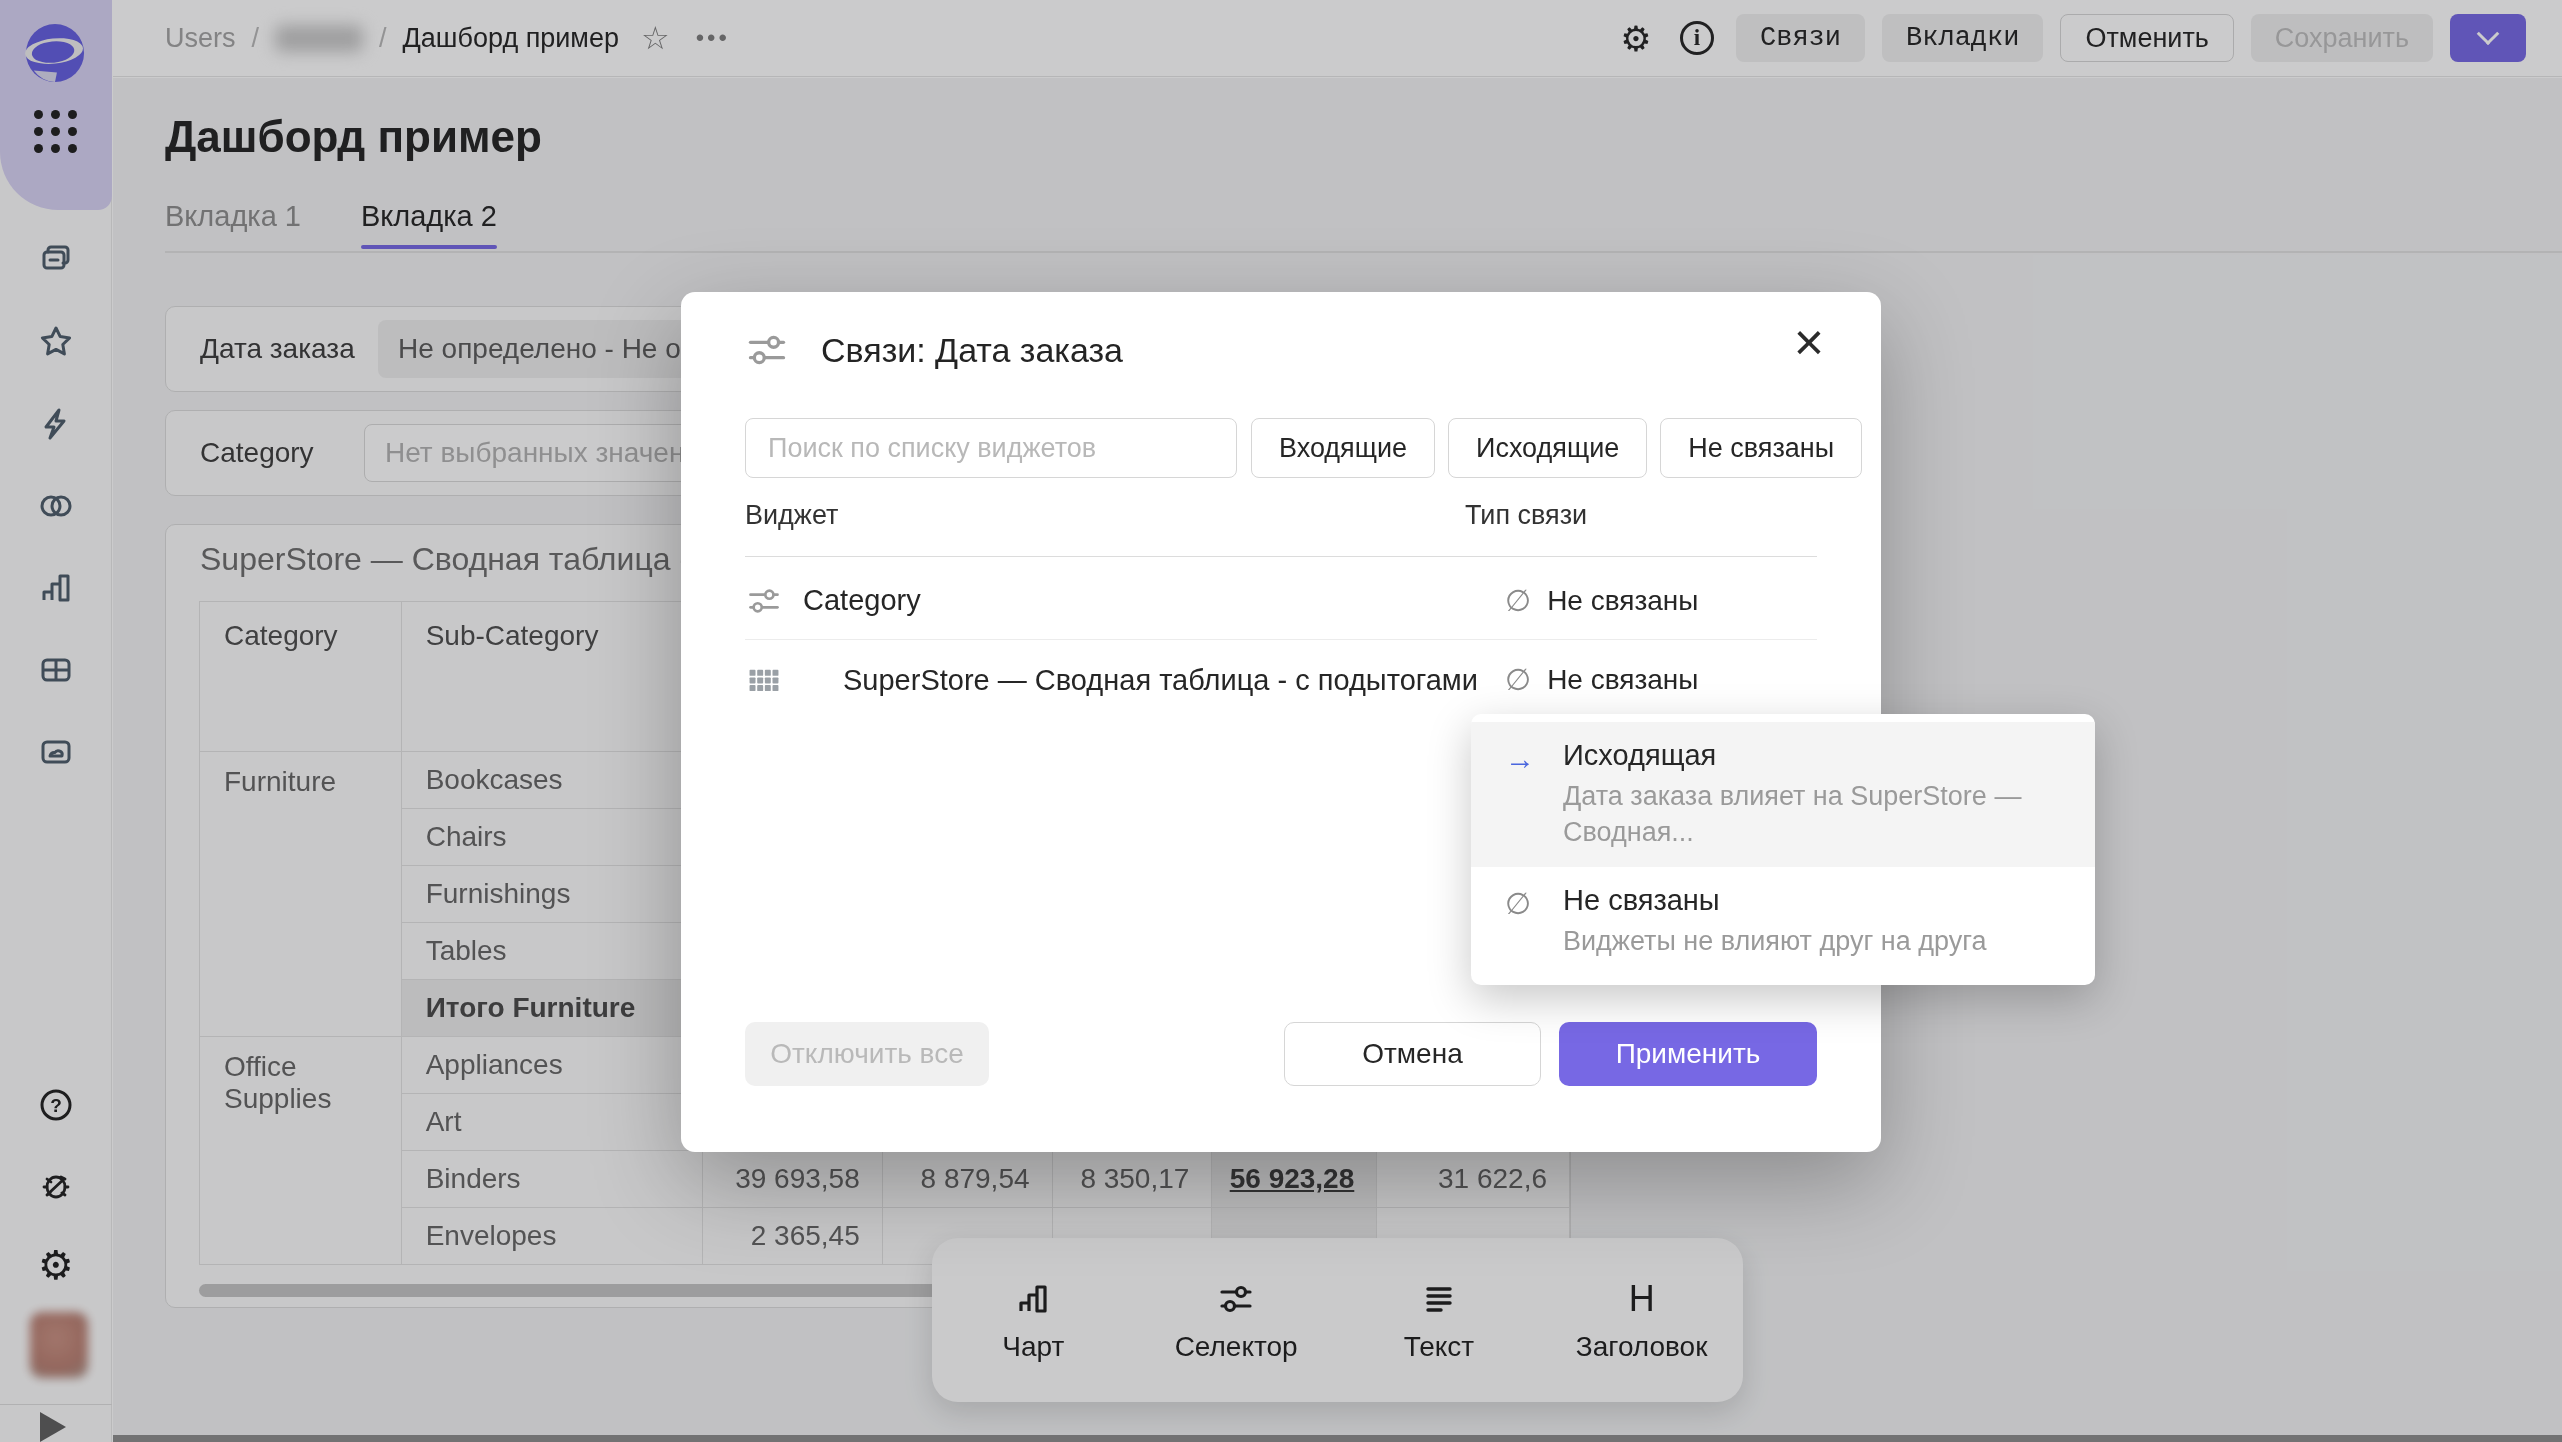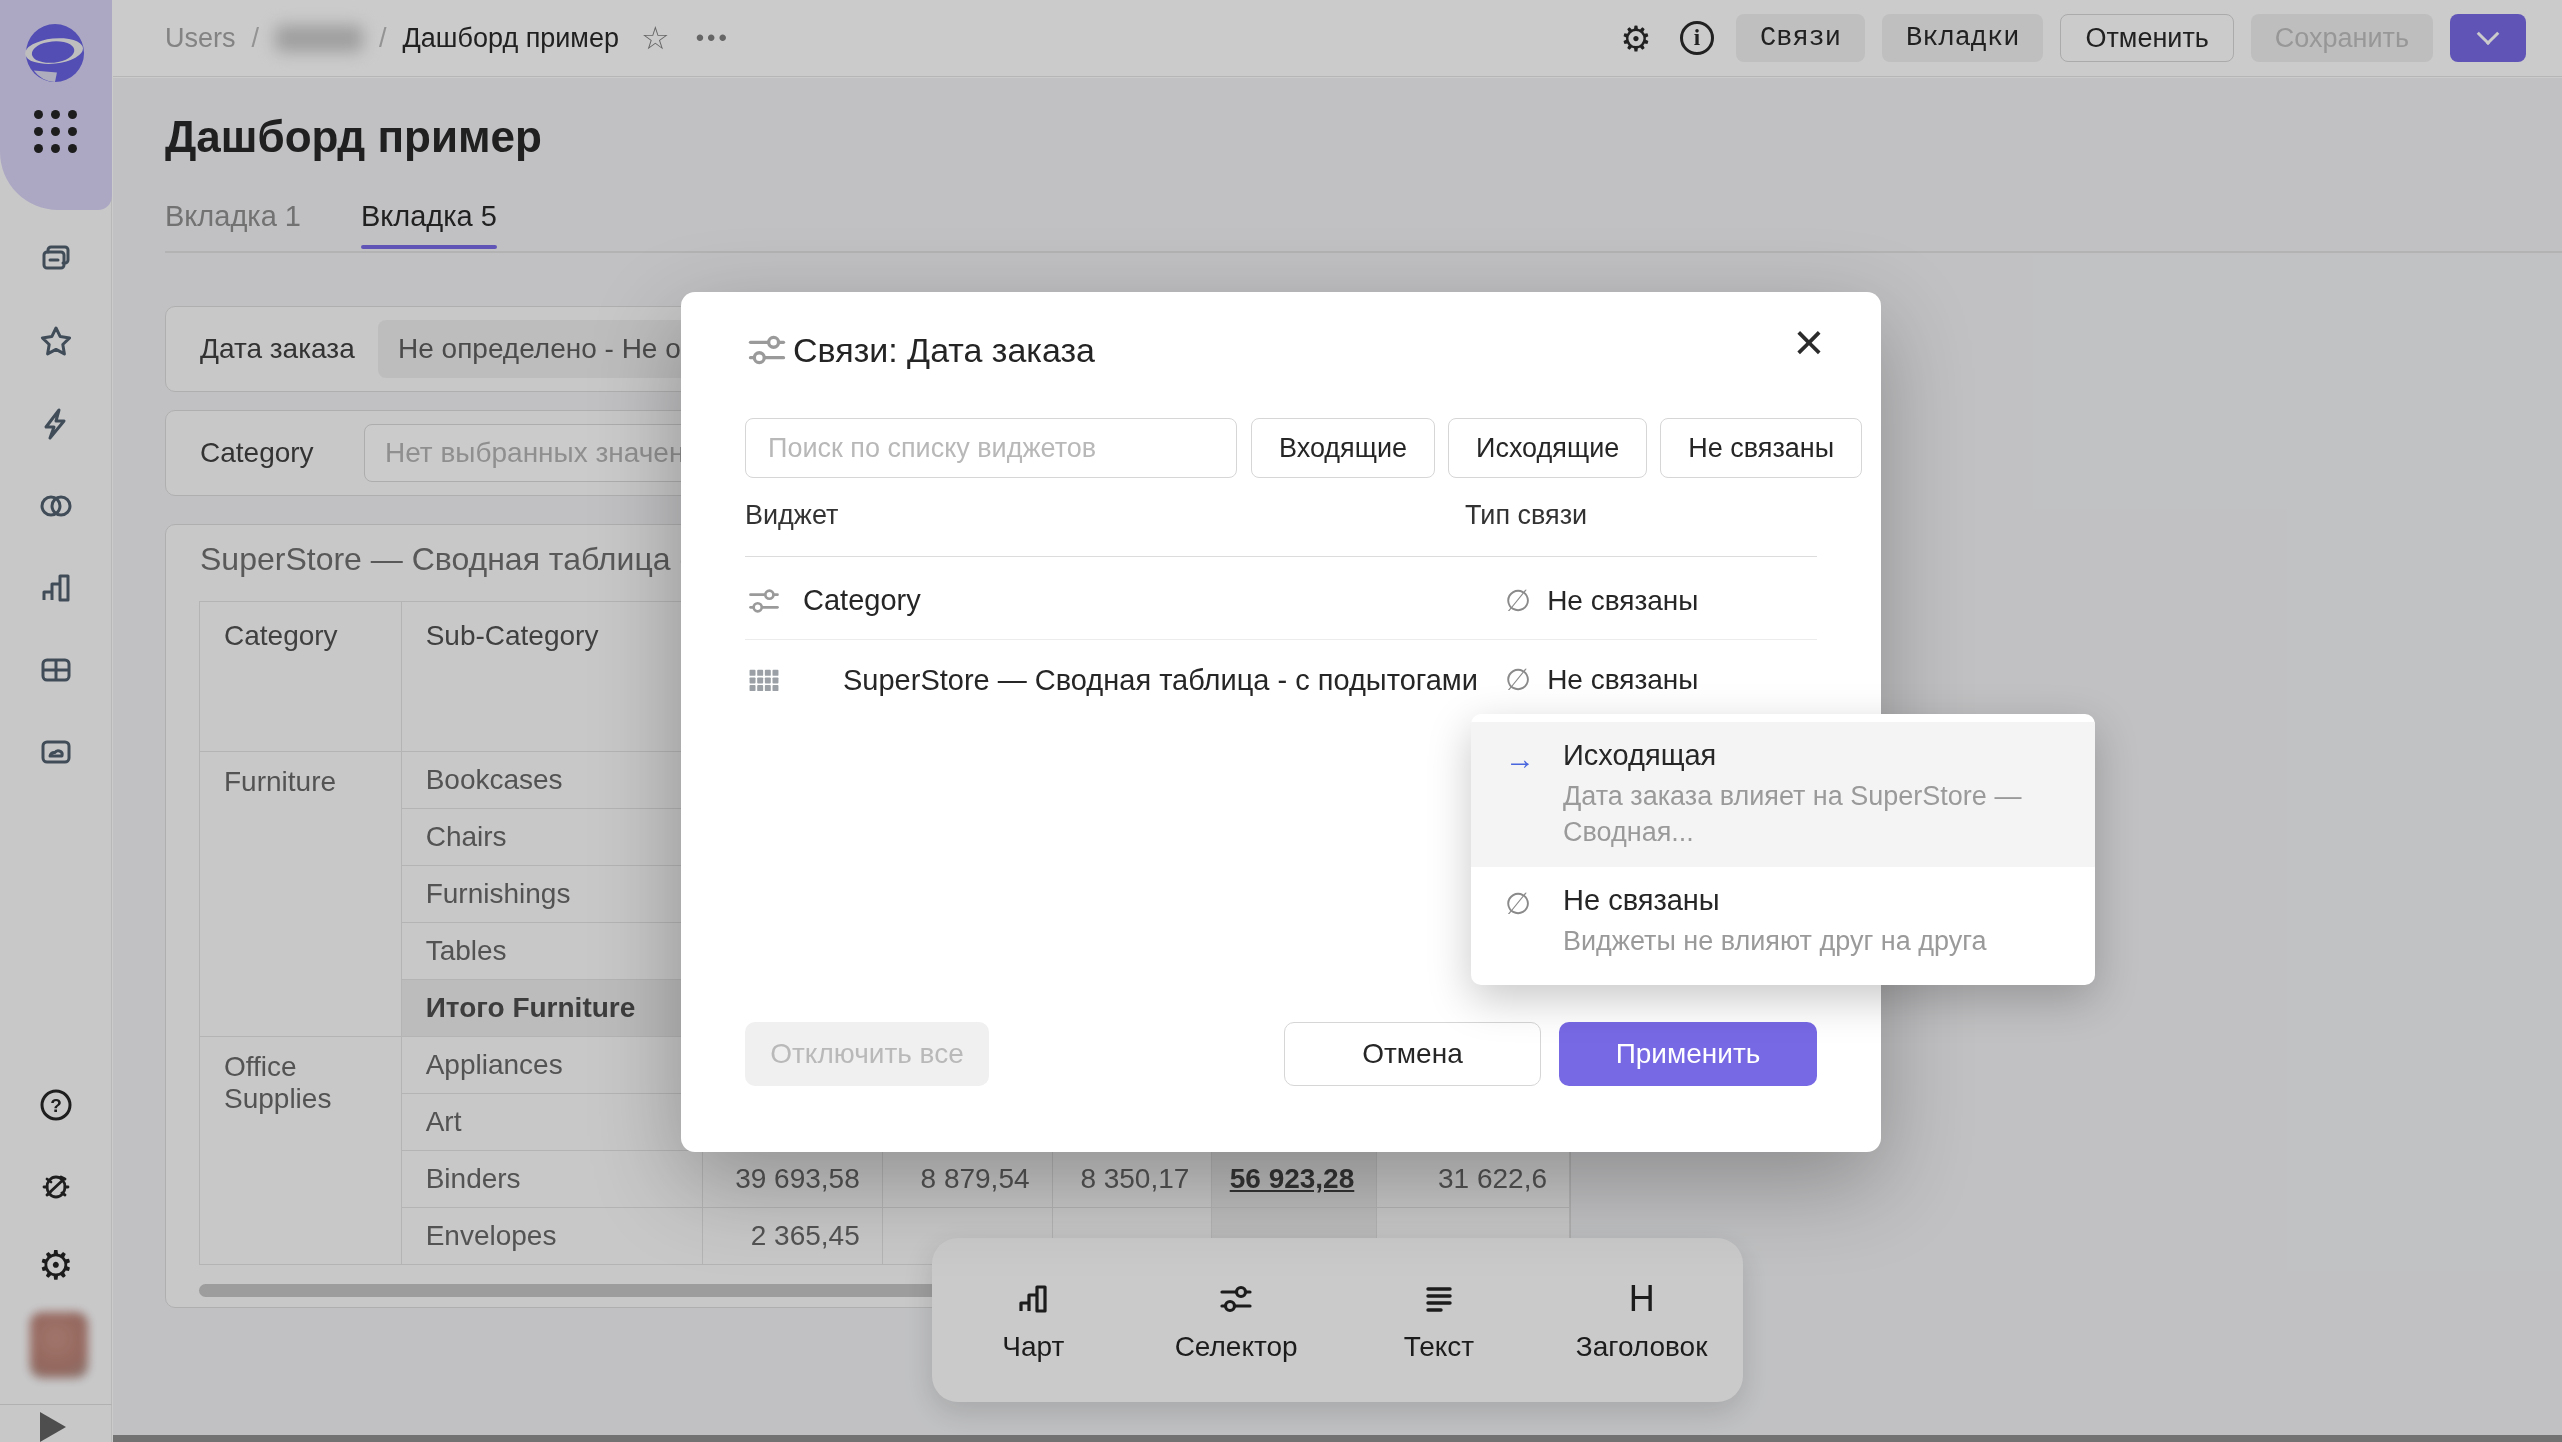--- a/index.html
+++ b/index.html
@@ -94,21 +94,21 @@
     background:#fefefe; border-radius:26px; box-shadow:0 10px 30px rgba(0,0,0,0.14);
     display:flex; align-items:center; z-index:8; }
   .pal-item { flex:1; display:flex; flex-direction:column; align-items:center; gap:10px; }
   .pal-ic { width:44px; height:44px; display:flex; align-items:center; justify-content:center; }
   .pal-label { font-size:28px; color:#1f1f1f; }
   .pal-h { font-size:36px; color:#1f1f1f; }
   
   .overlay { position:absolute; inset:0; background:rgba(18,18,24,0.22); z-index:20; }
   .modal { position:absolute; left:681px; top:292px; width:1200px; height:860px;
     background:#fff; border-radius:14px; z-index:30; box-shadow:0 30px 90px rgba(0,0,0,0.28); }
-  .m-head { position:absolute; left:64px; top:36px; display:flex; align-items:center; gap:4px; }
+  .m-head { position:absolute; left:64px; top:36px; display:flex; align-items:center; gap:32px; }
   .m-title { font-size:34px; font-weight:500; color:#242424; }
   .m-close { position:absolute; right:44px; top:22px; font-size:52px; color:#2b2b2b;
     width:56px; height:56px; display:flex; align-items:center; justify-content:center; }
   .m-search { position:absolute; left:64px; top:126px; width:492px; height:60px;
     border:1px solid #d6d6d6; border-radius:8px; font-size:27px; padding:0 22px;
     color:#262626; outline:none; background:#fff;
     font-family:"Liberation Sans","DejaVu Sans",sans-serif; }
   .m-search::placeholder { color:#b8b8b8; }
   .m-filters { position:absolute; left:570px; top:126px; display:flex; gap:13px; }
   .f-btn { height:60px; padding:0 27px; border:1px solid #d6d6d6; border-radius:8px;
@@ -267,21 +267,21 @@
     <button class="btn btn-chevron">
       <span class="chev"></span>
     </button>
   </div>
 </div>
 
 <div class="canvas">
   <div class="page-title">Дашборд пример</div>
   <div class="tabs">
     <div class="tab">Вкладка 1</div>
-    <div class="tab active">Вкладка 5</div>
+    <div class="tab active">Вкладка 2</div>
   </div>
   <div class="tabs-line"></div>
 
   <div class="card sel-card-1">
     <div class="sel-label">Дата заказа</div>
     <div class="sel-chip chip-filled">Не определено - Не опред</div>
   </div>
   <div class="card sel-card-2">
     <div class="sel-label">Category</div>
     <div class="sel-chip chip-empty">Нет выбранных значений</div>

